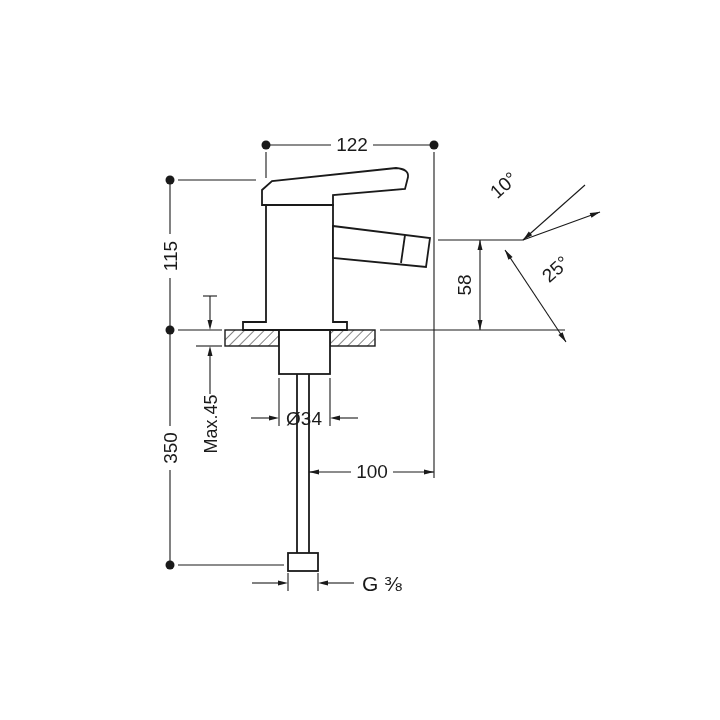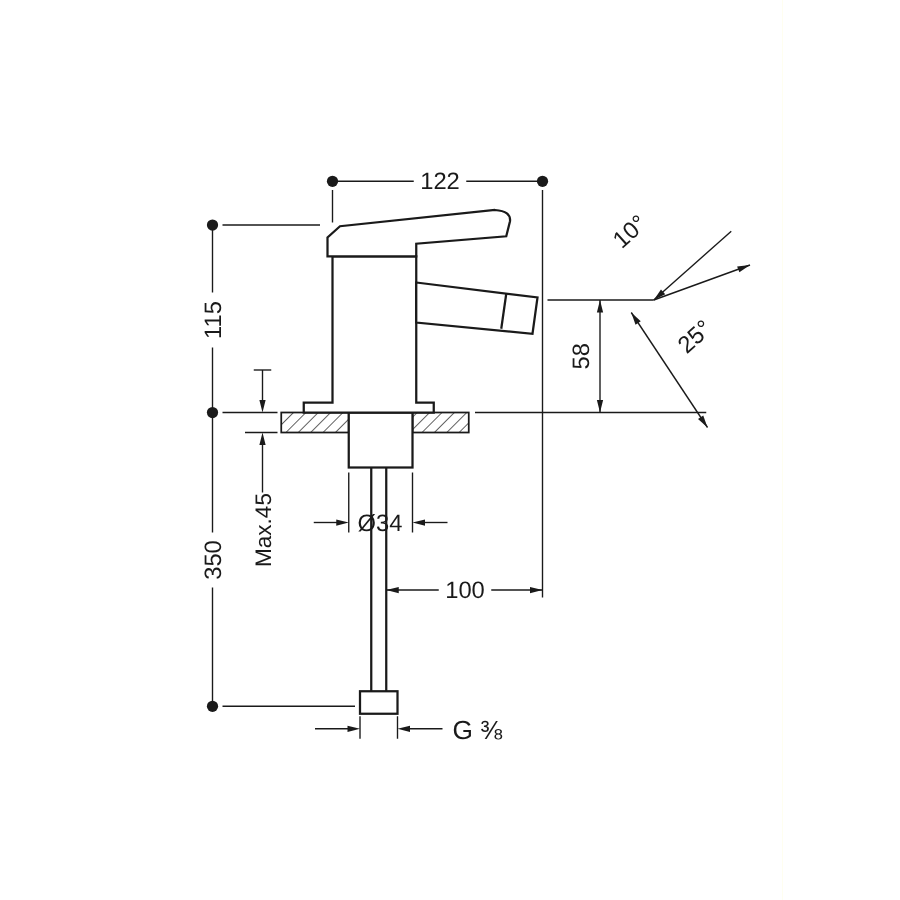--- a/index.html
+++ b/index.html
@@ -1,16 +1,16 @@
 <!DOCTYPE html>
 <html><head>
 <meta charset="utf-8">
 <style>
   html,body{margin:0;padding:0;background:#ffffff;}
-  .page{width:626px;height:720px;background:#fef9c3;position:relative;overflow:hidden;}
+  .page{width:626px;height:720px;background:#0f766e;position:relative;overflow:hidden;}
   svg{display:block;}
   text{font-family:"Liberation Sans","DejaVu Sans",sans-serif;fill:#1a1a1a;}
   .dim-text{font-size:19px;}
   .dim-text-small{font-size:18px;}
   .dim-text-big{font-size:21px;}
   .draw{stroke:#1a1a1a;stroke-width:1.8;fill:#ffffff;}
   .draw-line{stroke:#1a1a1a;stroke-width:1.8;fill:none;}
   .dim{stroke:#1a1a1a;stroke-width:1.1;fill:none;}
   .arrow{fill:#1a1a1a;stroke:none;}
   .dot{fill:#1a1a1a;stroke:none;}

